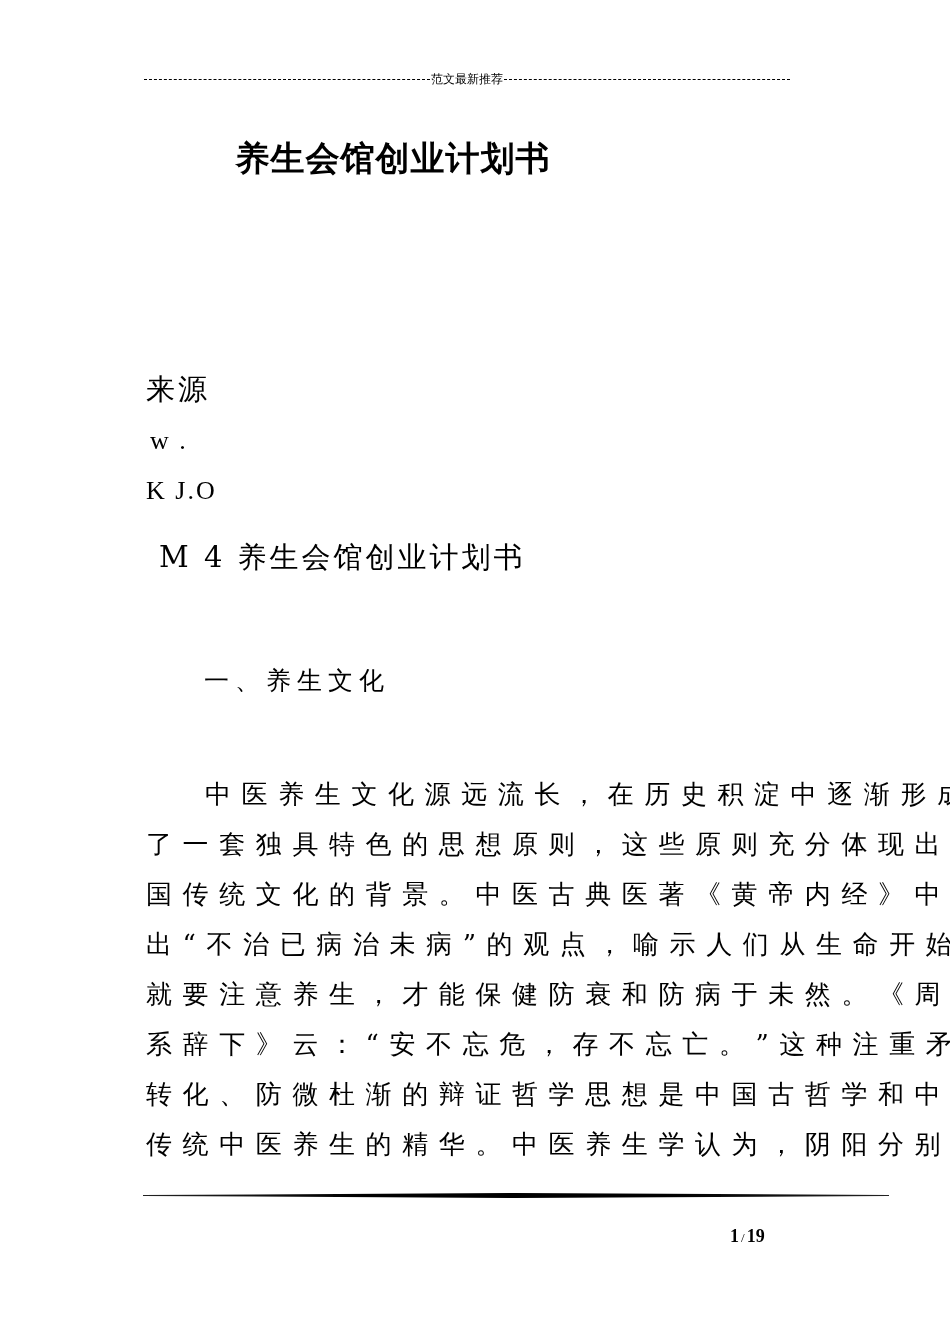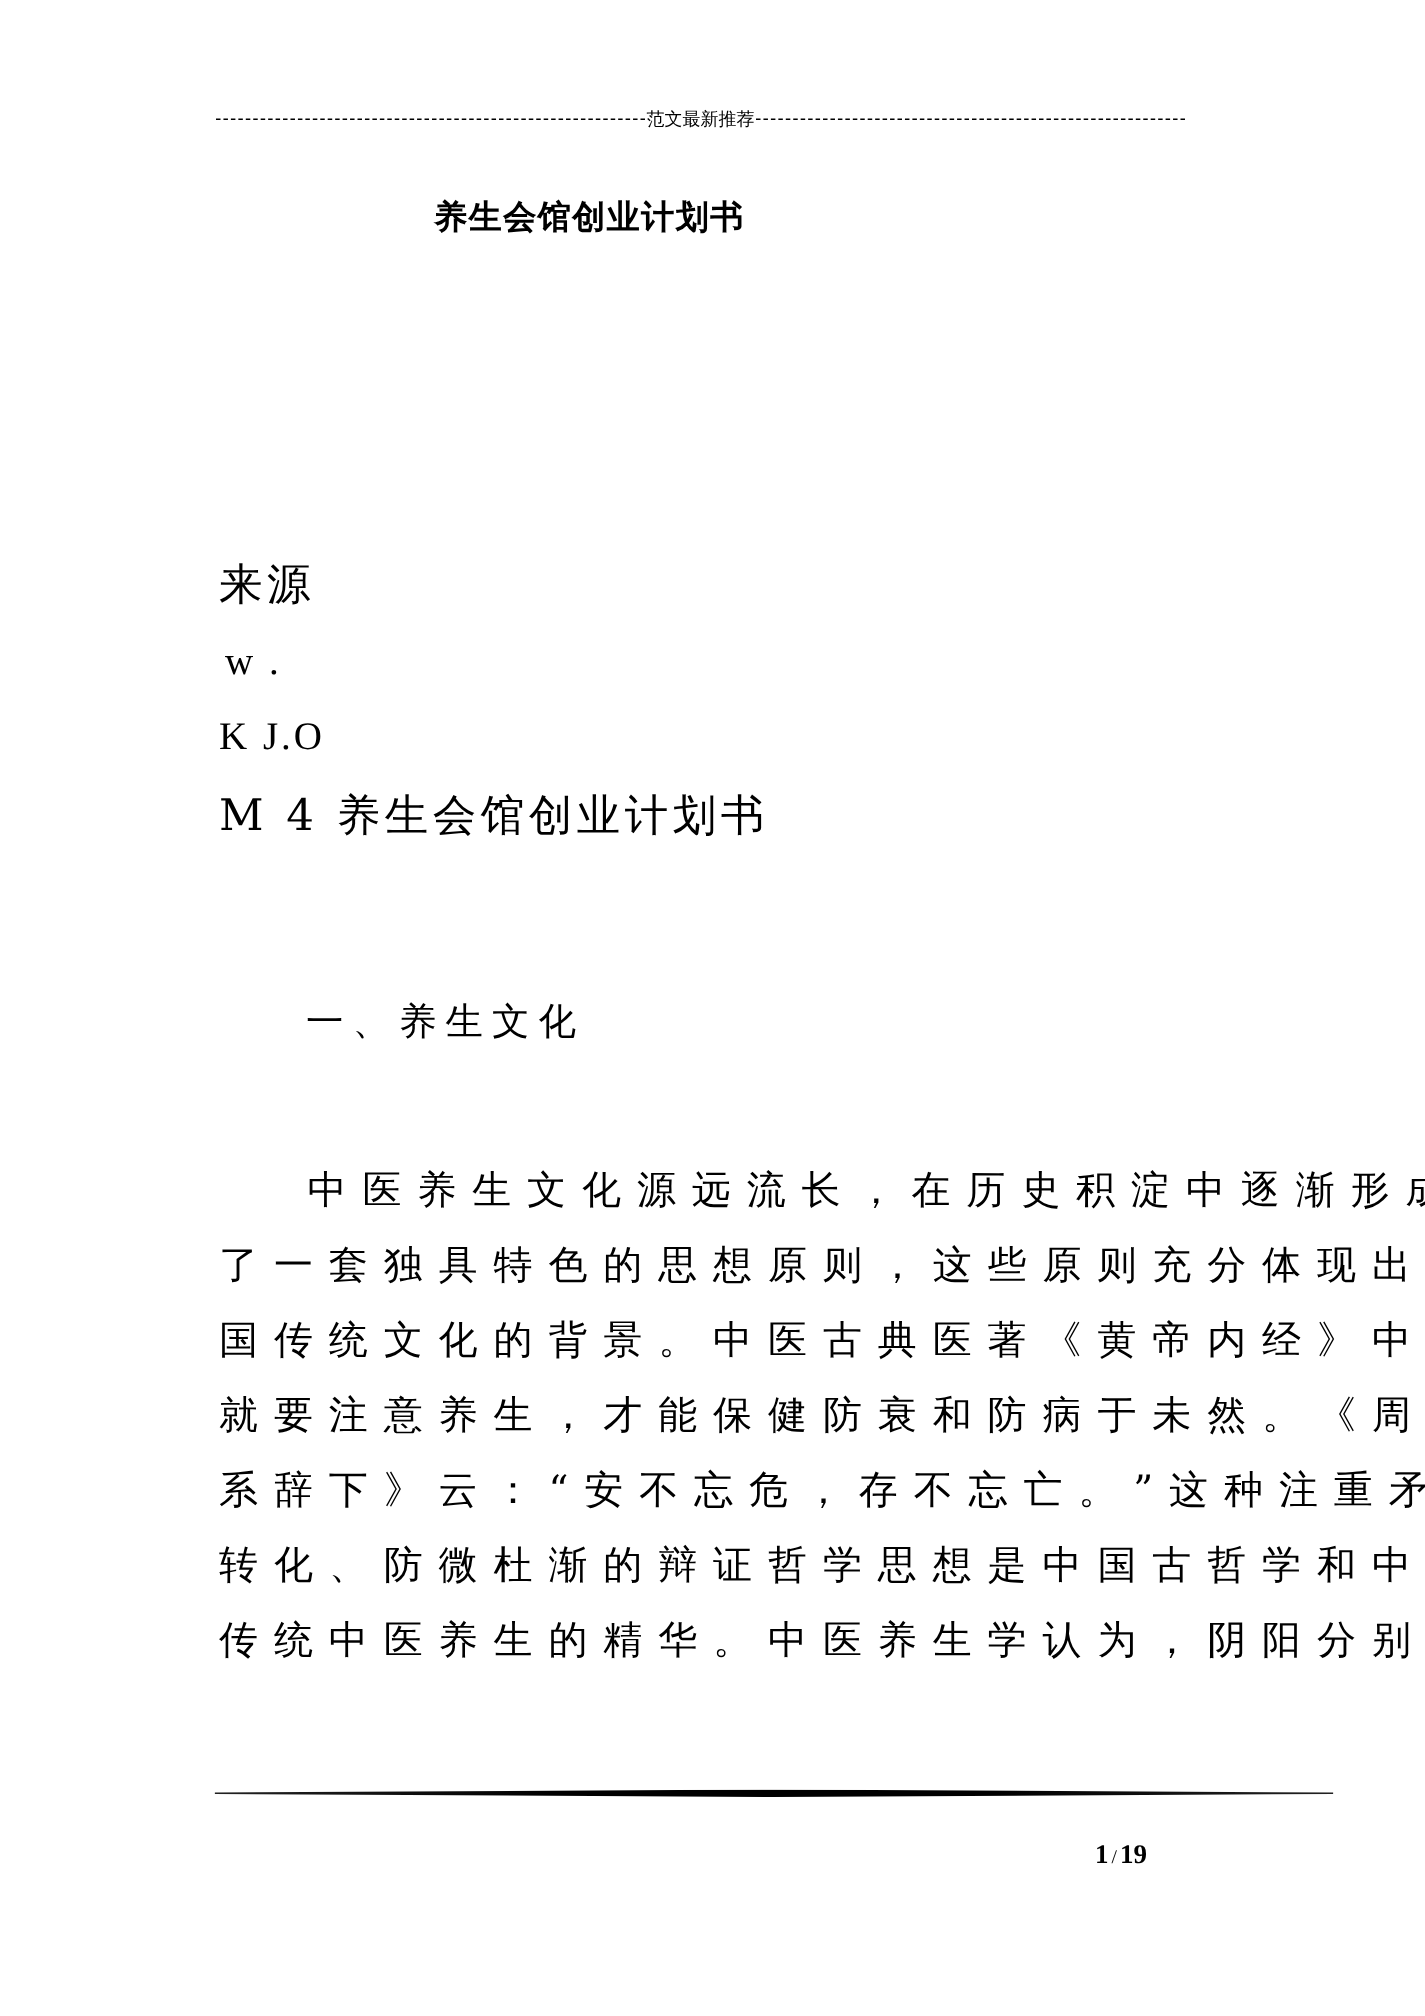--- a/index.html
+++ b/index.html
@@ -35,25 +35,25 @@
     font-size: 12px;
     line-height: 18px;
     padding: 0 1px;
     white-space: nowrap;
     text-align: right;
   }
   .doc-title {
     position: absolute;
     left: 0;
     width: 786px;
-    top: 122px;
+    top: 134px;
     text-align: center;
     font-family: "DejaVu Sans", "Liberation Sans", sans-serif;
     font-weight: bold;
-    font-size: 22px;
+    font-size: 34px;
     line-height: 48px;
     letter-spacing: 1px;
   }
   .meta-line {
     position: absolute;
     left: 146px;
     font-size: 29px;
     line-height: 34px;
     letter-spacing: 3px;
     white-space: nowrap;
@@ -121,28 +121,29 @@
   <span class="dash"></span>
   <span class="label">范文最新推荐</span>
   <span class="dash"></span>
 </div>
 
 <div class="doc-title">养生会馆创业计划书</div>
 
 <div class="meta-line" style="top:372px;">来源</div>
 <div class="meta-line latin" style="top:424px; left:150px;"> w .</div>
 <div class="meta-line latin" style="top:474px;text-align:center;">K J.O</div>
-<div class="meta-line" style="top:526px;">M 4 养生会馆创业计划书</div>
+<div class="meta-line" style="top:540px;margin-left:13px;">M 4 养生会馆创业计划书</div>
 
 <div class="section-heading">一、养生文化</div>
 
 <div class="body-text">
   <span class="body-line indent">中医养生文化源远流长，在历史积淀中逐渐形成</span>
   <span class="body-line">了一套独具特色的思想原则，这些原则充分体现出中</span>
   <span class="body-line">国传统文化的背景。中医古典医著《黄帝内经》中就提</span>
+  <span class="body-line">出“不治已病治未病”的观点，喻示人们从生命开始</span>
   <span class="body-line">就要注意养生，才能保健防衰和防病于未然。《周易·</span>
   <span class="body-line">系辞下》云：“安不忘危，存不忘亡。”这种注重矛盾</span>
   <span class="body-line">转化、防微杜渐的辩证哲学思想是中国古哲学和中国</span>
   <span class="body-line">传统中医养生的精华。中医养生学认为，阴阳分别代</span>
 </div>
 
 <div class="footer-rule"></div>
 
 <div class="page-number">
   <span>1</span><span class="sep">/</span><span>19</span>

